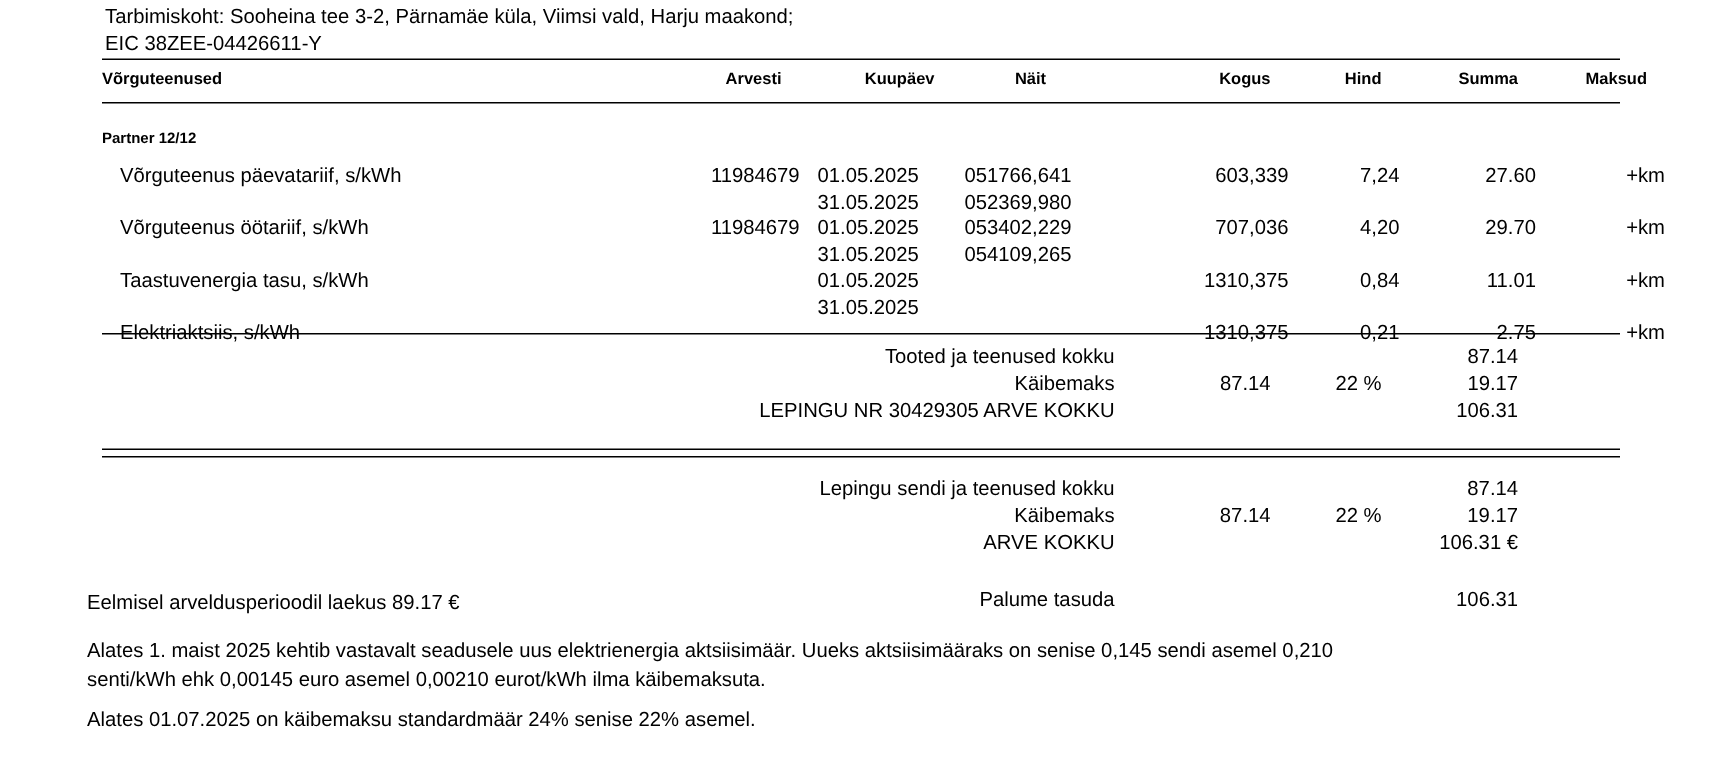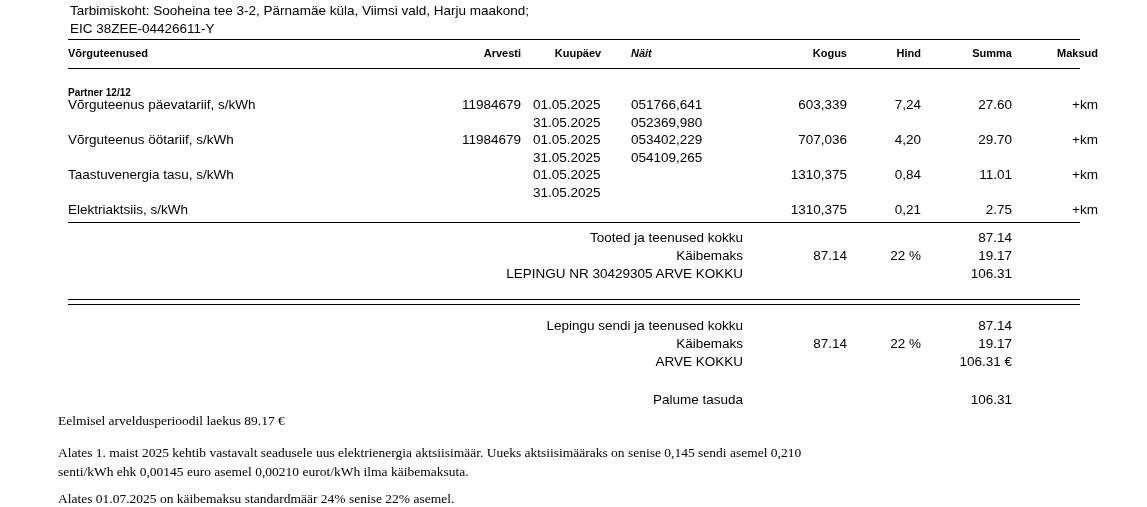--- a/index.html
+++ b/index.html
@@ -83,22 +83,22 @@
 
   .hdr th {
     font-weight: bold;
     font-size: 11px;
     line-height: 20px;
     padding-bottom: 4px;
   }
 
   .hdr th.h-desc   { text-align: left; }
   .hdr th.h-meter  { text-align: right; padding-right: 2px; }
-  .hdr th.h-date   { text-align: center;  padding-left: 10px; }
-  .hdr th.h-read   { text-align: left;  padding-left: 8px; font-style: italic; }
+  .hdr th.h-date   { text-align: right;  padding-left: 10px; }
+  .hdr th.h-read   { text-align: center;  padding-left: 8px; }
   .hdr th.h-qty    { text-align: right; padding-right: 6px; }
   .hdr th.h-price  { text-align: right; padding-right: 4px; }
   .hdr th.h-sum    { text-align: right; padding-right: 8px; }
   .hdr th.h-tax    { text-align: right; padding-right: 2px; }
 
   td.d-desc   { text-align: left; }
   td.d-meter  { text-align: right; padding-right: 2px; }
   td.d-date   { text-align: left;  padding-left: 10px; }
   td.d-read   { text-align: left;  padding-left: 8px; }
   td.d-qty    { text-align: right; padding-right: 6px; }
@@ -162,21 +162,21 @@
       <th class="h-sum">Summa</th>
       <th class="h-tax">Maksud</th>
     </tr>
   </tbody>
     </table>
 
   <div class="rule" style="top:68px;"></div>
 
   <div style="position:absolute; left:68px; top:84px;" class="partner">Partner 12/12</div>
 
-  <table class="tbl" style="top:96px;">
+  <table class="tbl" style="top:108px;margin-left:12px;">
     <colgroup>
       <col class="c-desc">
         <col class="c-meter">
         <col class="c-date">
         <col class="c-read">
       <col class="c-qty">
         <col class="c-price">
         <col class="c-sum">
         <col class="c-tax">
     </colgroup>
@@ -337,21 +337,21 @@
     <tr class="tot-row">
       <td colspan="4" class="tot-label">Palume tasuda</td>
       <td class="d-qty"></td>
       <td class="d-price"></td>
       <td class="d-sum">106.31</td>
       <td class="d-tax"></td>
     </tr>
   </tbody>
     </table>
 
-  <div class="notes" style="top:411px;font-family:Liberation Serif, serif;">
+  <div class="notes" style="top:392px;">
     <p>Eelmisel arveldusperioodil laekus 89.17 €</p>
     <div class="note-gap"></div>
     <p>Alates 1. maist 2025 kehtib vastavalt seadusele uus elektrienergia aktsiisimäär. Uueks aktsiisimääraks on senise 0,145 sendi asemel 0,210</p>
     <p>senti/kWh ehk 0,00145 euro asemel 0,00210 eurot/kWh ilma käibemaksuta.</p>
     <div class="note-gap2"></div>
     <p>Alates 01.07.2025 on käibemaksu standardmäär 24% senise 22% asemel.</p>
   </div>
 
 </div>
 

